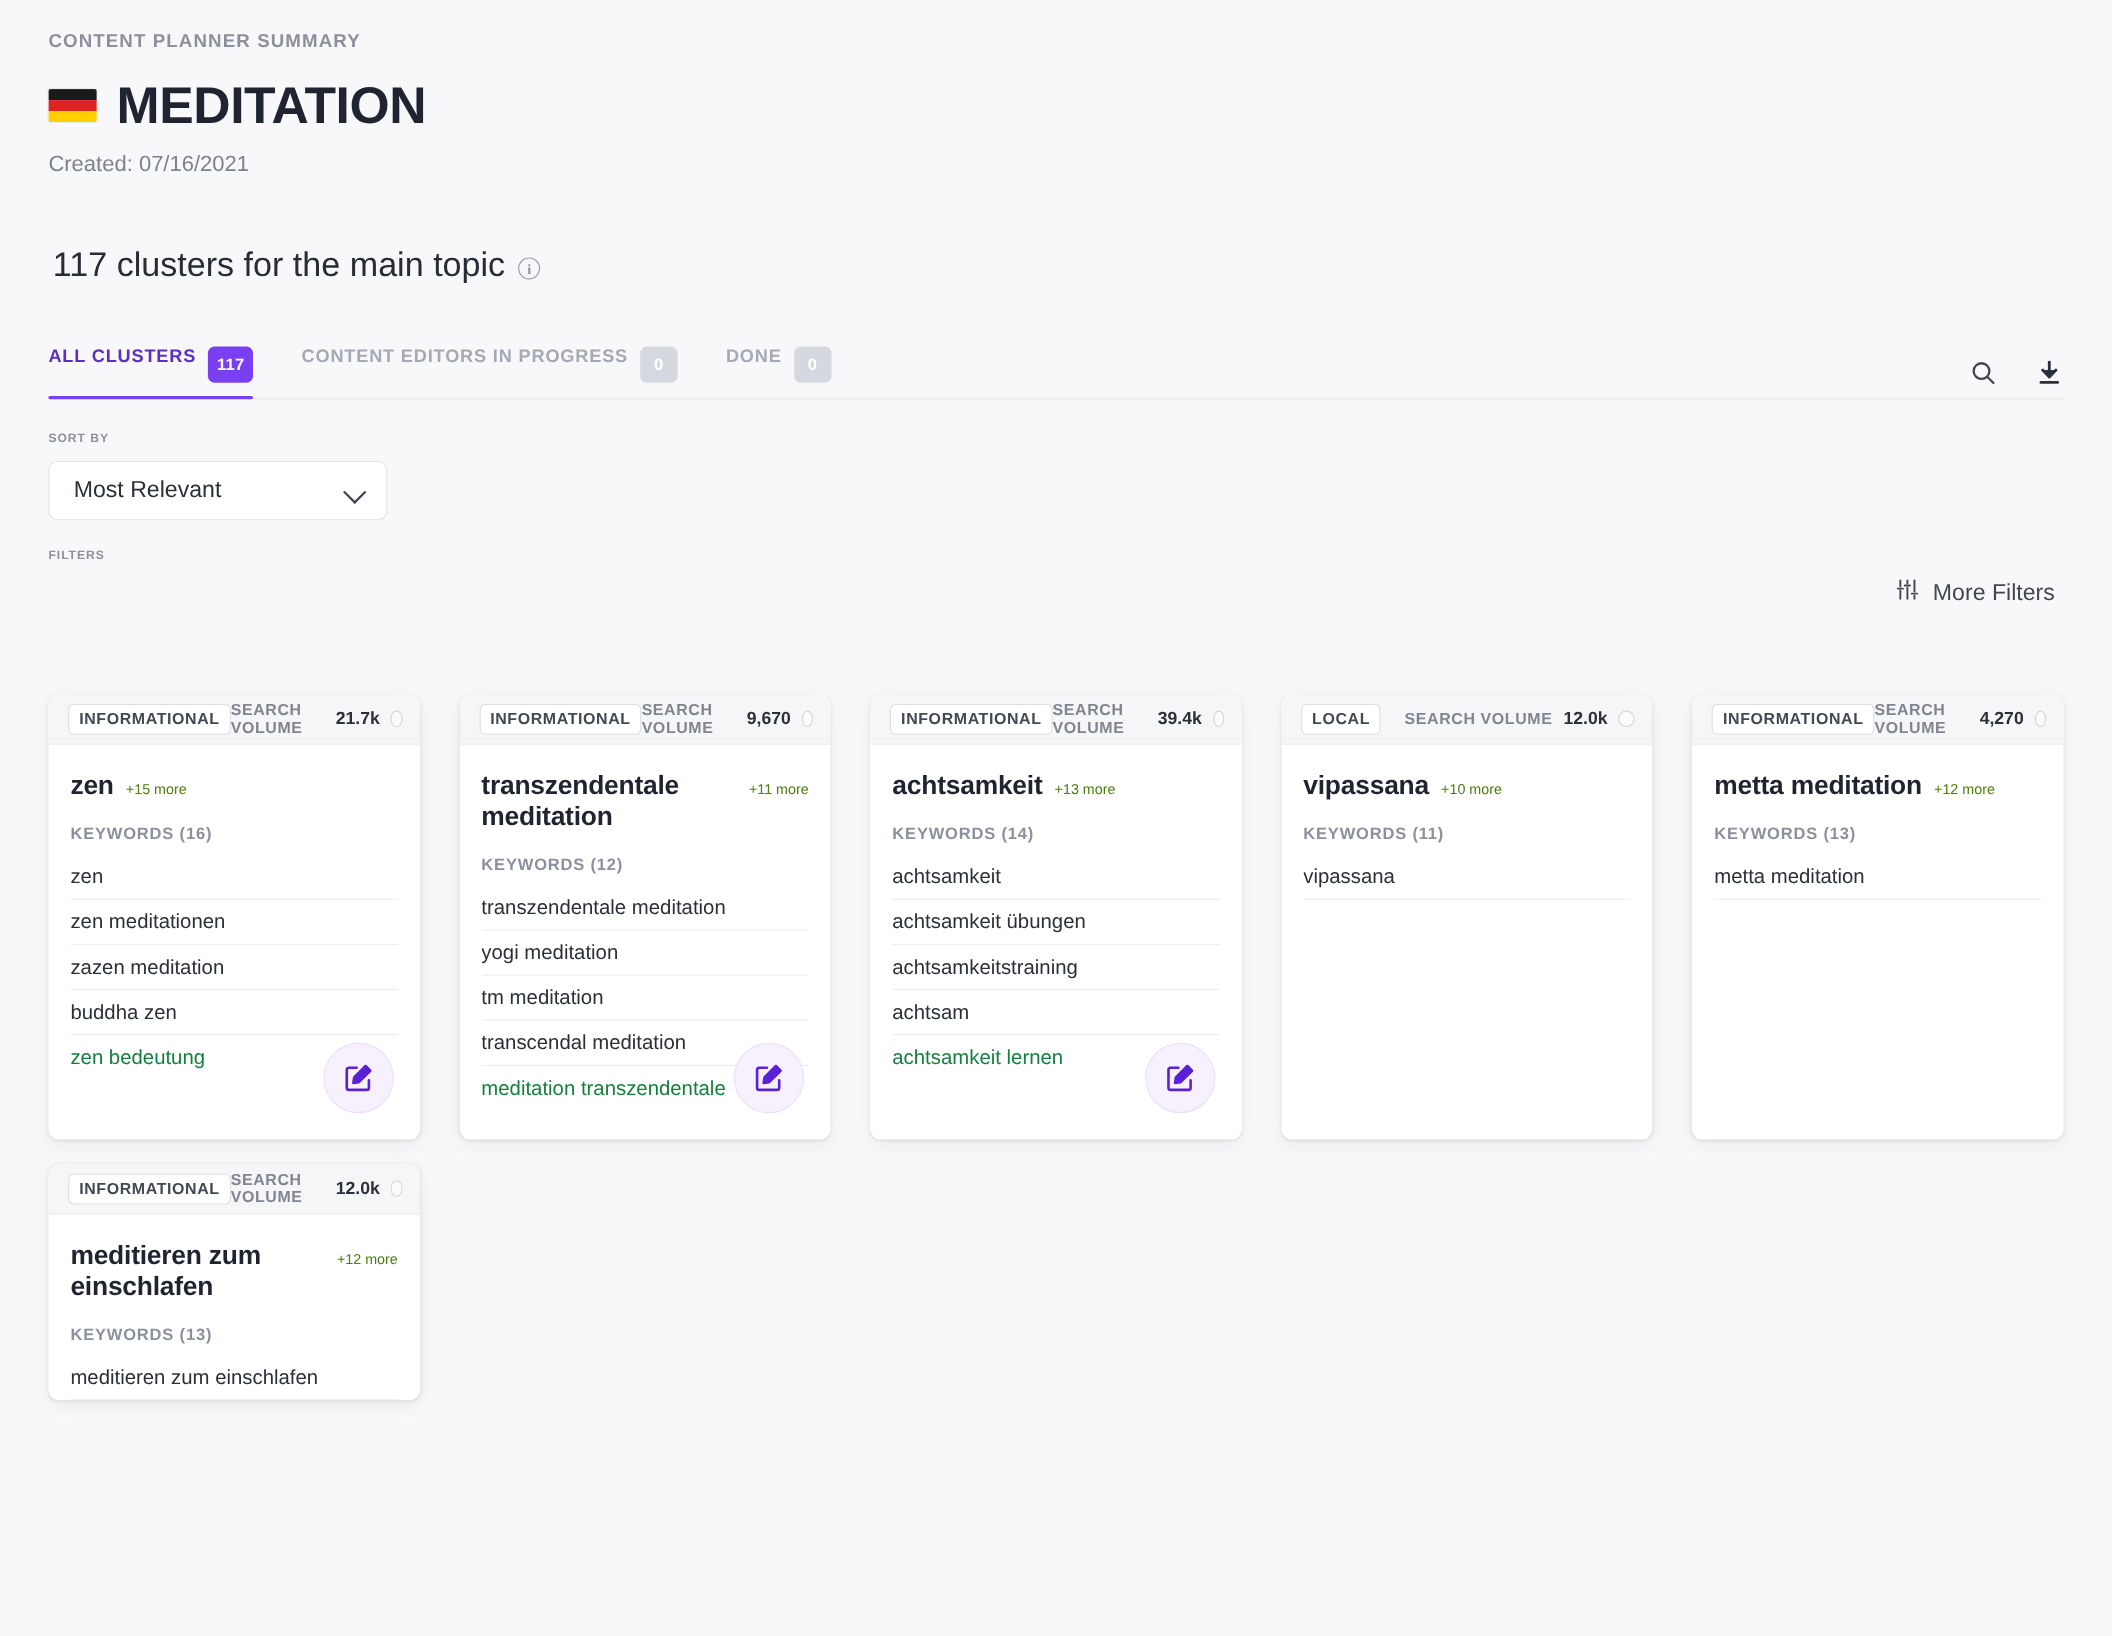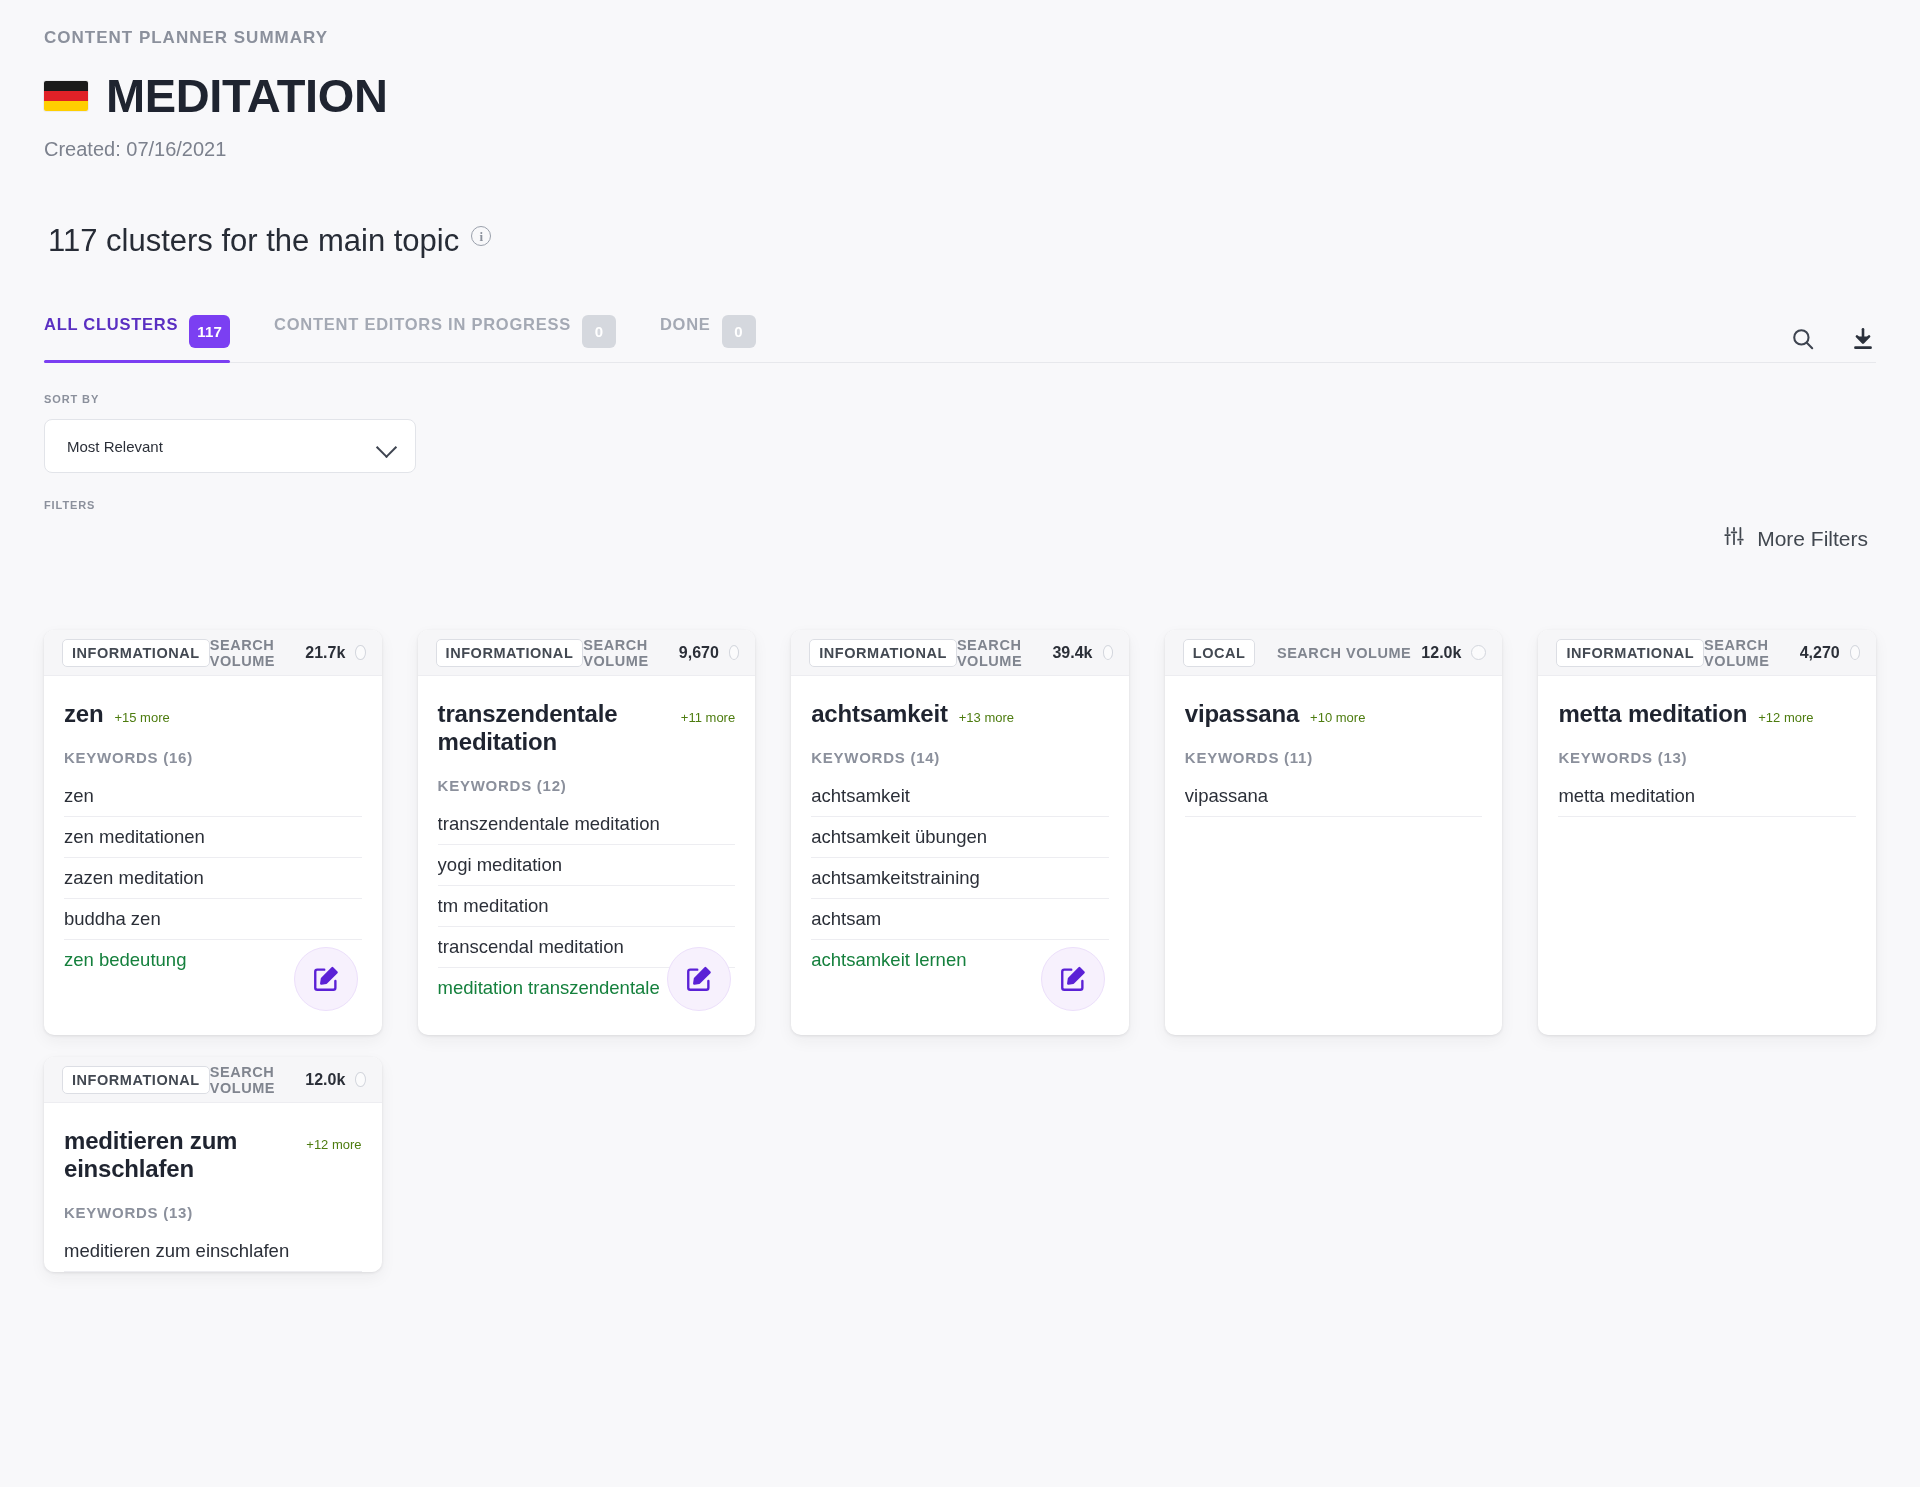--- a/index.html
+++ b/index.html
@@ -35,21 +35,21 @@
   .page-title {
     font-size: 47px; font-weight: 700; letter-spacing: -0.4px;
     color: #1f2430; line-height: 1;
   }
   .created { margin-top: 19px; font-size: 20px; color: #7b8architecture; color:#7c818d; }
 
   .clusters-head {
     margin-top: 62px;
     font-size: 31px;
     color: #272c36;
-    display: flex; align-items: flex-start; gap: 12px;
+    display: flex; align-items: center; gap: 12px;
     padding-left: 4px;
   }
   .info-icon {
     width: 20px; height: 20px; border-radius: 50%;
     border: 1.6px solid #9aa0ab; color: #8a909b;
     font-size: 13px; font-weight: 700; font-family: "Liberation Serif", serif;
     display: inline-flex; align-items: center; justify-content: center;
     line-height: 1; position: relative; top: 3px;
   }
 
@@ -81,24 +81,24 @@
   .tab.active .badge { background: #7b3ff2; color: #fff; }
   .tab-actions { display: flex; align-items: center; gap: 34px; padding-bottom: 10px; }
   .icon-btn { cursor: pointer; color: #3e4450; display: flex; }
 
   
   .label-sm {
     font-size: 11px; font-weight: 700; letter-spacing: 0.9px; color: #8b909c;
   }
   .sort-block { margin-top: 30px; }
   .select {
-    margin-top: 14px; width: 372px; height: 54px; border: 1px solid #e2e4e9;
+    margin-top: 14px; width: 308px; height: 54px; border: 1px solid #e2e4e9;
     border-radius: 8px; background: #fff; display: flex; align-items: center;
     justify-content: space-between; padding: 0 18px 0 22px; cursor: pointer;
-    font-size: 15px; color: #2b2f38;
+    font-size: 21px; color: #2b2f38;
   }
   .chev { width: 20px; height: 12px; position: relative; }
   .chev:before {
     content: ""; position: absolute; left: 2px; top: 0;
     width: 13px; height: 13px; border-right: 2px solid #3e4450;
     border-bottom: 2px solid #3e4450; transform: rotate(45deg);
   }
   .filters-label { margin-top: 26px; }
   .more-filters-row {
     display: flex; justify-content: flex-end; margin-top: 14px; padding-right: 8px;

